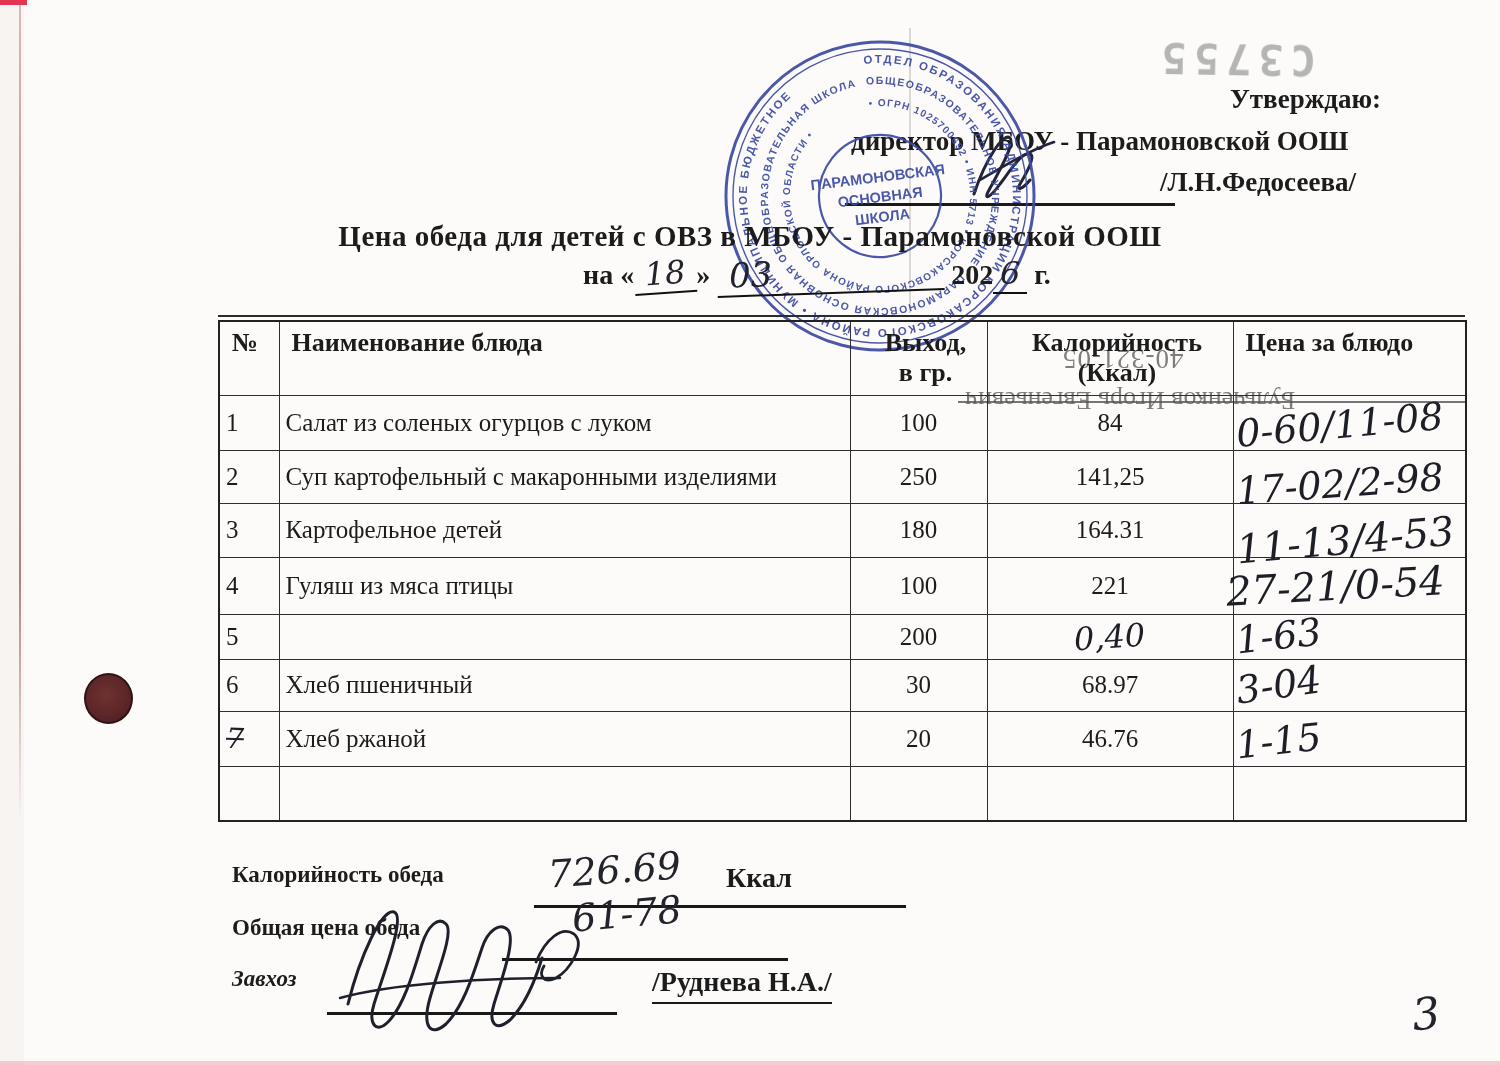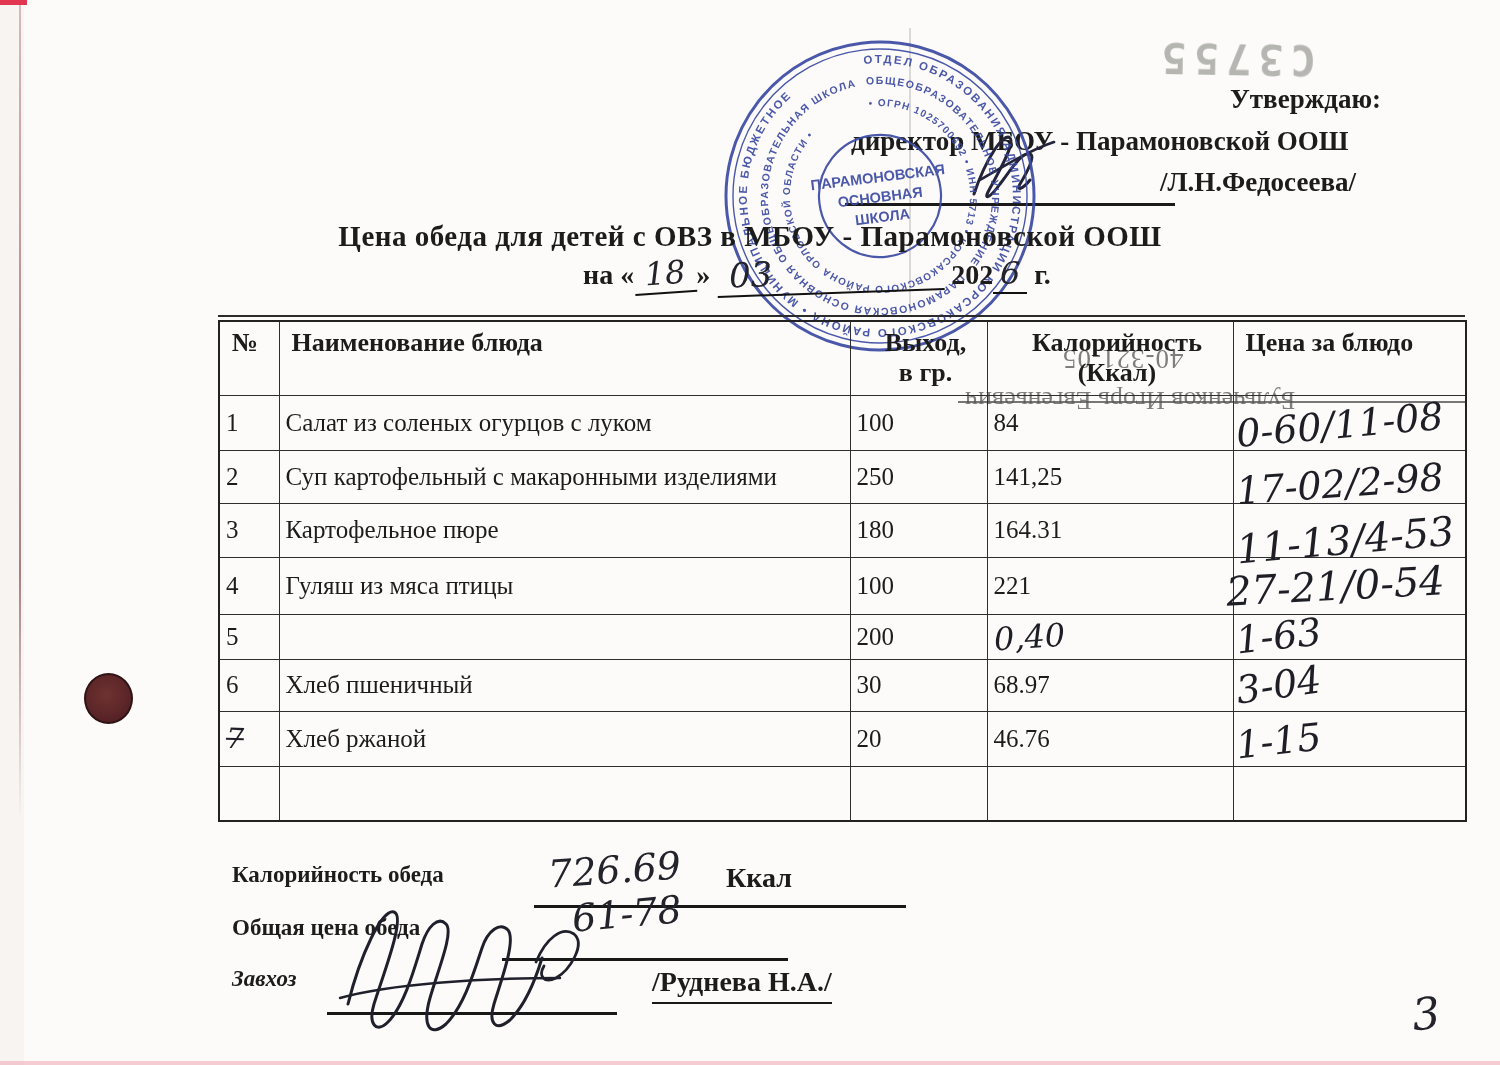--- a/index.html
+++ b/index.html
@@ -65,21 +65,21 @@
   table.menu col.c-num{width:60px;} table.menu col.c-dish{width:571px;}
   table.menu col.c-out{width:137px;} table.menu col.c-cal{width:246px;} table.menu col.c-price{width:233px;}
   table.menu th, table.menu td{border:1.7px solid #2e2e2e;padding:2px 6px;overflow:visible;}
   table.menu{border:2.6px solid #222;}
   table.menu th{font-size:26px;font-weight:bold;text-align:left;vertical-align:top;padding-top:6px;padding-left:12px;}
   table.menu th.center{text-align:center;padding-left:20px;}
   table.menu thead tr{height:74px;}
   table.menu td{font-size:25px;vertical-align:middle;}
   td.cell-num{vertical-align:top;padding-top:3px;padding-left:10px;font-size:24px;}
   td.cell-dish{padding-left:14px;margin-left:36px;}
-  td.cell-out,td.cell-cal{}
+  td.cell-out,td.cell-cal{text-align:center;}
   td.cell-price{position:relative;}
   tbody tr:nth-child(1){height:55px;} tbody tr:nth-child(2){height:53px;}
   tbody tr:nth-child(3){height:54px;} tbody tr:nth-child(4){height:57px;}
   tbody tr:nth-child(5){height:45px;} tbody tr:nth-child(6){height:52px;}
   tbody tr:nth-child(7){height:55px;} tbody tr:nth-child(8){height:55px;}
 
   .price-hand{position:absolute;left:2px;top:4px;font-family:"DejaVu Serif",serif;font-style:italic;
     color:#1e1e26;font-size:38px;white-space:nowrap;line-height:1;z-index:3;}
   tbody tr:nth-child(1) .price-hand{transform:rotate(-5deg);top:10px;}
   tbody tr:nth-child(2) .price-hand{transform:rotate(-4deg);top:14px;}
@@ -204,21 +204,21 @@
         <td class="cell-num">2</td>
         <td class="cell-dish">Суп картофельный с макаронными изделиями</td>
         <td class="cell-out">250</td>
         <td class="cell-cal">141,25</td>
         <td class="cell-price">
             <span class="hand price-hand">17-02/2-98</span>
           </td>
       </tr>
       <tr>
         <td class="cell-num">3</td>
-        <td class="cell-dish">Картофельное пюре</td>
+        <td class="cell-dish">Картофельное детей</td>
         <td class="cell-out">180</td>
         <td class="cell-cal">164.31</td>
         <td class="cell-price">
             <span class="hand price-hand">11-13/4-53</span>
           </td>
       </tr>
       <tr>
         <td class="cell-num">4</td>
         <td class="cell-dish">Гуляш из мяса птицы</td>
         <td class="cell-out">100</td>

